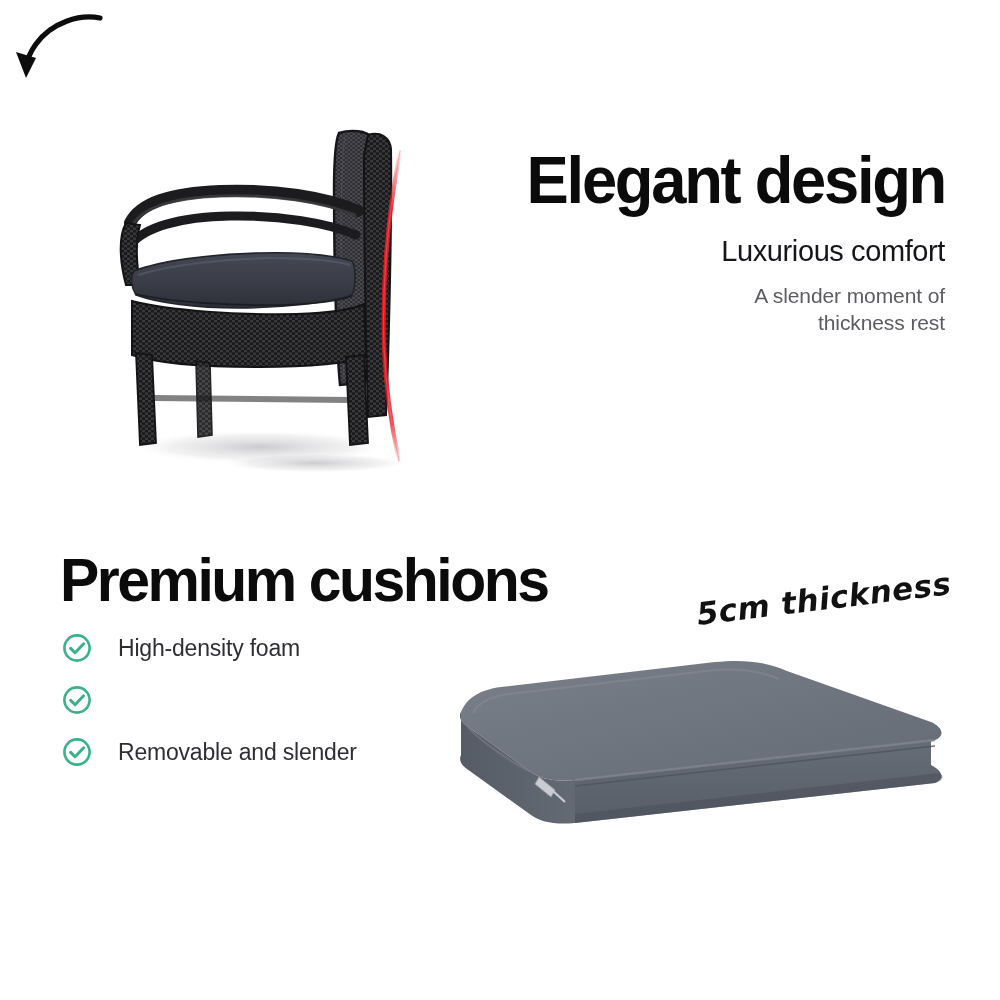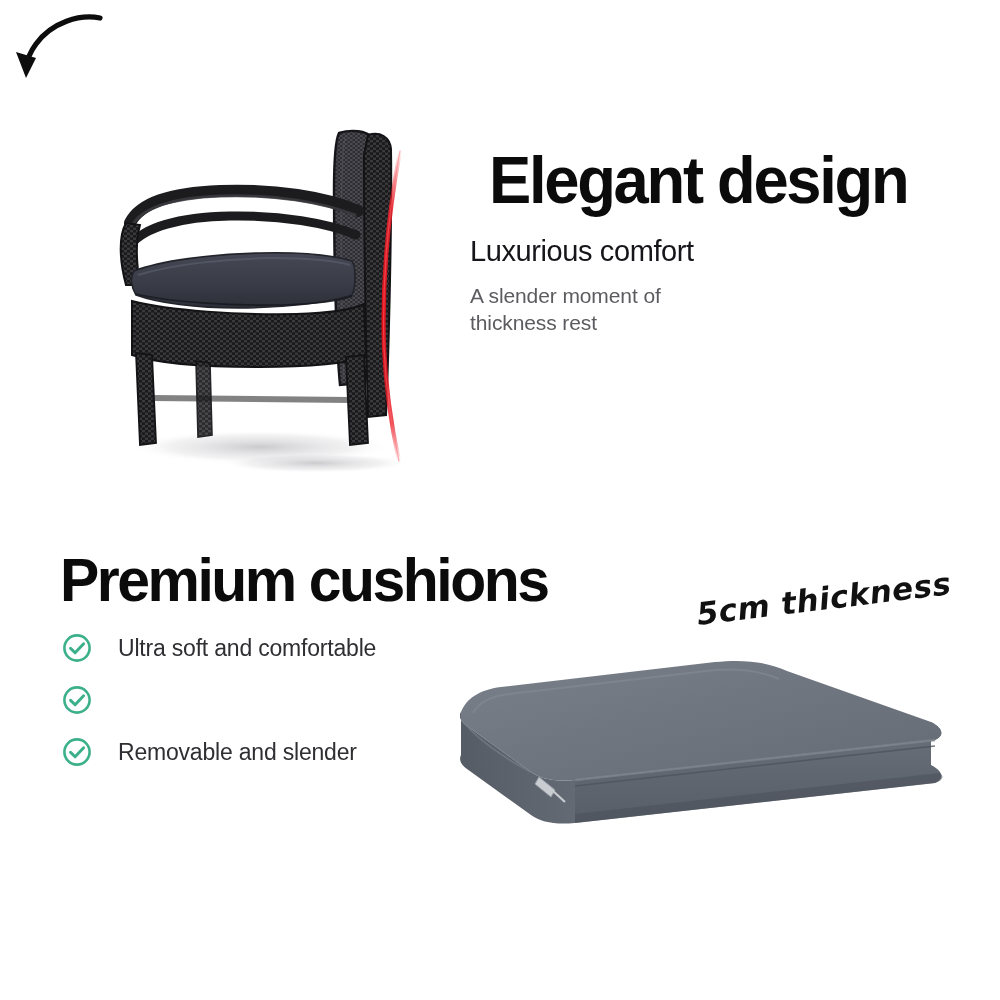--- a/index.html
+++ b/index.html
@@ -7,21 +7,21 @@
   body{
     width:1000px;height:1000px;
     background:#ffffff;
     font-family:"Liberation Sans", sans-serif;
     overflow:hidden;
     -webkit-font-smoothing:antialiased;
   }
   .canvas{position:relative;width:1000px;height:1000px;background:#fff;overflow:hidden;}
 
   
-  .top-text{position:absolute;left:470px;top:145px;width:475px;text-align:left;}
+  .top-text{position:absolute;left:470px;top:145px;width:475px;text-align:right;}
   .headline{
     font-family:"Liberation Sans", sans-serif;
     font-weight:bold;
     font-size:66px;
     line-height:70px;
     letter-spacing:-2.4px;
     color:#0b0b0b;
     transform:scaleX(.96);
     transform-origin:100% 50%;
     white-space:nowrap;
@@ -159,28 +159,28 @@
       <div>thickness rest</div>
     </div>
   </div>
 
   
   <div class="section2-title">Premium cushions</div>
 
   
   <div class="bullets">
 
-
     <div class="bullet">
       <svg class="tick" viewBox="0 0 30 30">
         <circle cx="15" cy="15" r="12.6" fill="none" stroke="#3cb08a" stroke-width="2.6"></circle>
         <path d="M8.6 15.4 L13.1 19.8 L21.6 10.8" fill="none" stroke="#3cb08a" stroke-width="3" stroke-linecap="round" stroke-linejoin="round"></path>
       </svg>
-      <span class="btext">Ultra soft and comfortable</span>
-    </div>
+      <span class="btext">High-density foam</span>
+    </div>
+
 
     <div class="bullet">
       <svg class="tick" viewBox="0 0 30 30">
         <circle cx="15" cy="15" r="12.6" fill="none" stroke="#3cb08a" stroke-width="2.6"></circle>
         <path d="M8.6 15.4 L13.1 19.8 L21.6 10.8" fill="none" stroke="#3cb08a" stroke-width="3" stroke-linecap="round" stroke-linejoin="round"></path>
       </svg>
     </div>
 
     <div class="bullet">
       <svg class="tick" viewBox="0 0 30 30">

